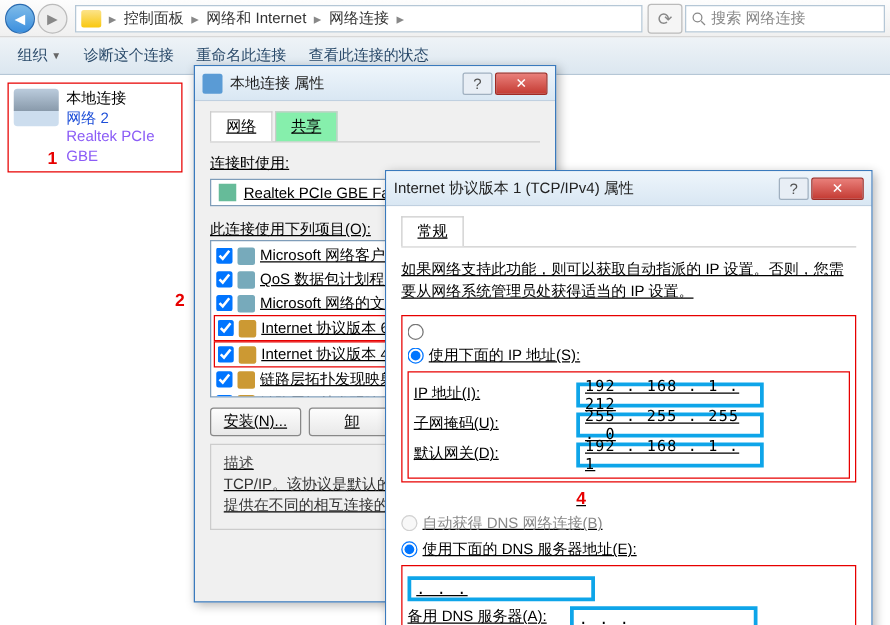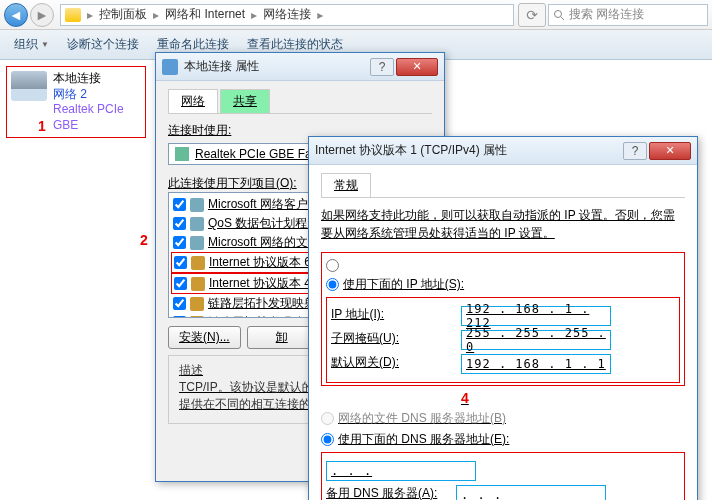--- a/index.html
+++ b/index.html
@@ -36,21 +36,21 @@
   .list-row { display: flex; align-items: center; gap: 4px; padding: 1px 2px; font-size: 12px; }
   .list-row input[type=checkbox] { width: 13px; height: 13px; }
   .list-row .ico { width: 14px; height: 14px; background: #7ab; border-radius: 2px; }
   .row-red { border: 1px solid #e70000; }
   .btn { min-width: 70px; padding: 2px 10px; border: 1px solid #888; background: linear-gradient(#fdfdfd, #e8e8e8); border-radius: 3px; cursor: pointer; font-size: 12px; }
   .fieldset { border: 1px solid #ccc; padding: 6px 10px 10px; margin: 6px 0; }
   .radio-row { display: flex; align-items: center; gap: 4px; margin: 4px 0; font-size: 12px; }
   .radio-row.disabled { color: #888; }
   .kv { display: flex; align-items: flex-start; margin: 4px 0; font-size: 12px; }
   .kv label { width: 130px; }
-  .ipbox { border: 1px solid #0ea5e9; background: #fff; height: 20px; width: 150px; display: flex; align-items: center; padding: 0 4px; font-family: monospace; letter-spacing: 1px; }
+  .ipbox { border: 3px solid #0ea5e9; background: #fff; height: 20px; width: 150px; display: flex; align-items: center; padding: 0 4px; font-family: monospace; letter-spacing: 1px; }
 </style>
 </head>
 <body>
 
 <div class="navbar">
   <div class="navbtn back">◄</div>
   <div class="navbtn fwd">►</div>
   <div class="addr">
     <div class="folder-ico"></div>
     <span class="sep">▸</span>
@@ -192,21 +192,21 @@
             <label>默认网关(D):</label>
             <div class="ipbox">192 . 168 .  1  .  1 </div>
           </div>
       </div>
     </div>
 
     <div class="anno" style="position:static;margin:4px 0 0 140px">4</div>
 
     <div class="radio-row disabled">
         <input type="radio" name="dns" disabled="" style="">
-        <span>网络的文件 DNS 服务器地址(B)</span>
+        <span>自动获得 DNS 网络连接(B)</span>
       </div>
     <div class="radio-row">
         <input type="radio" name="dns" checked="" style="">
         <span>使用下面的 DNS 服务器地址(E):</span>
       </div>
     <div style="border:1px solid #e70000;padding:4px">
       <div class="kv">
           <div class="ipbox"> .       .       .     </div>
         </div>
       <div class="kv">

